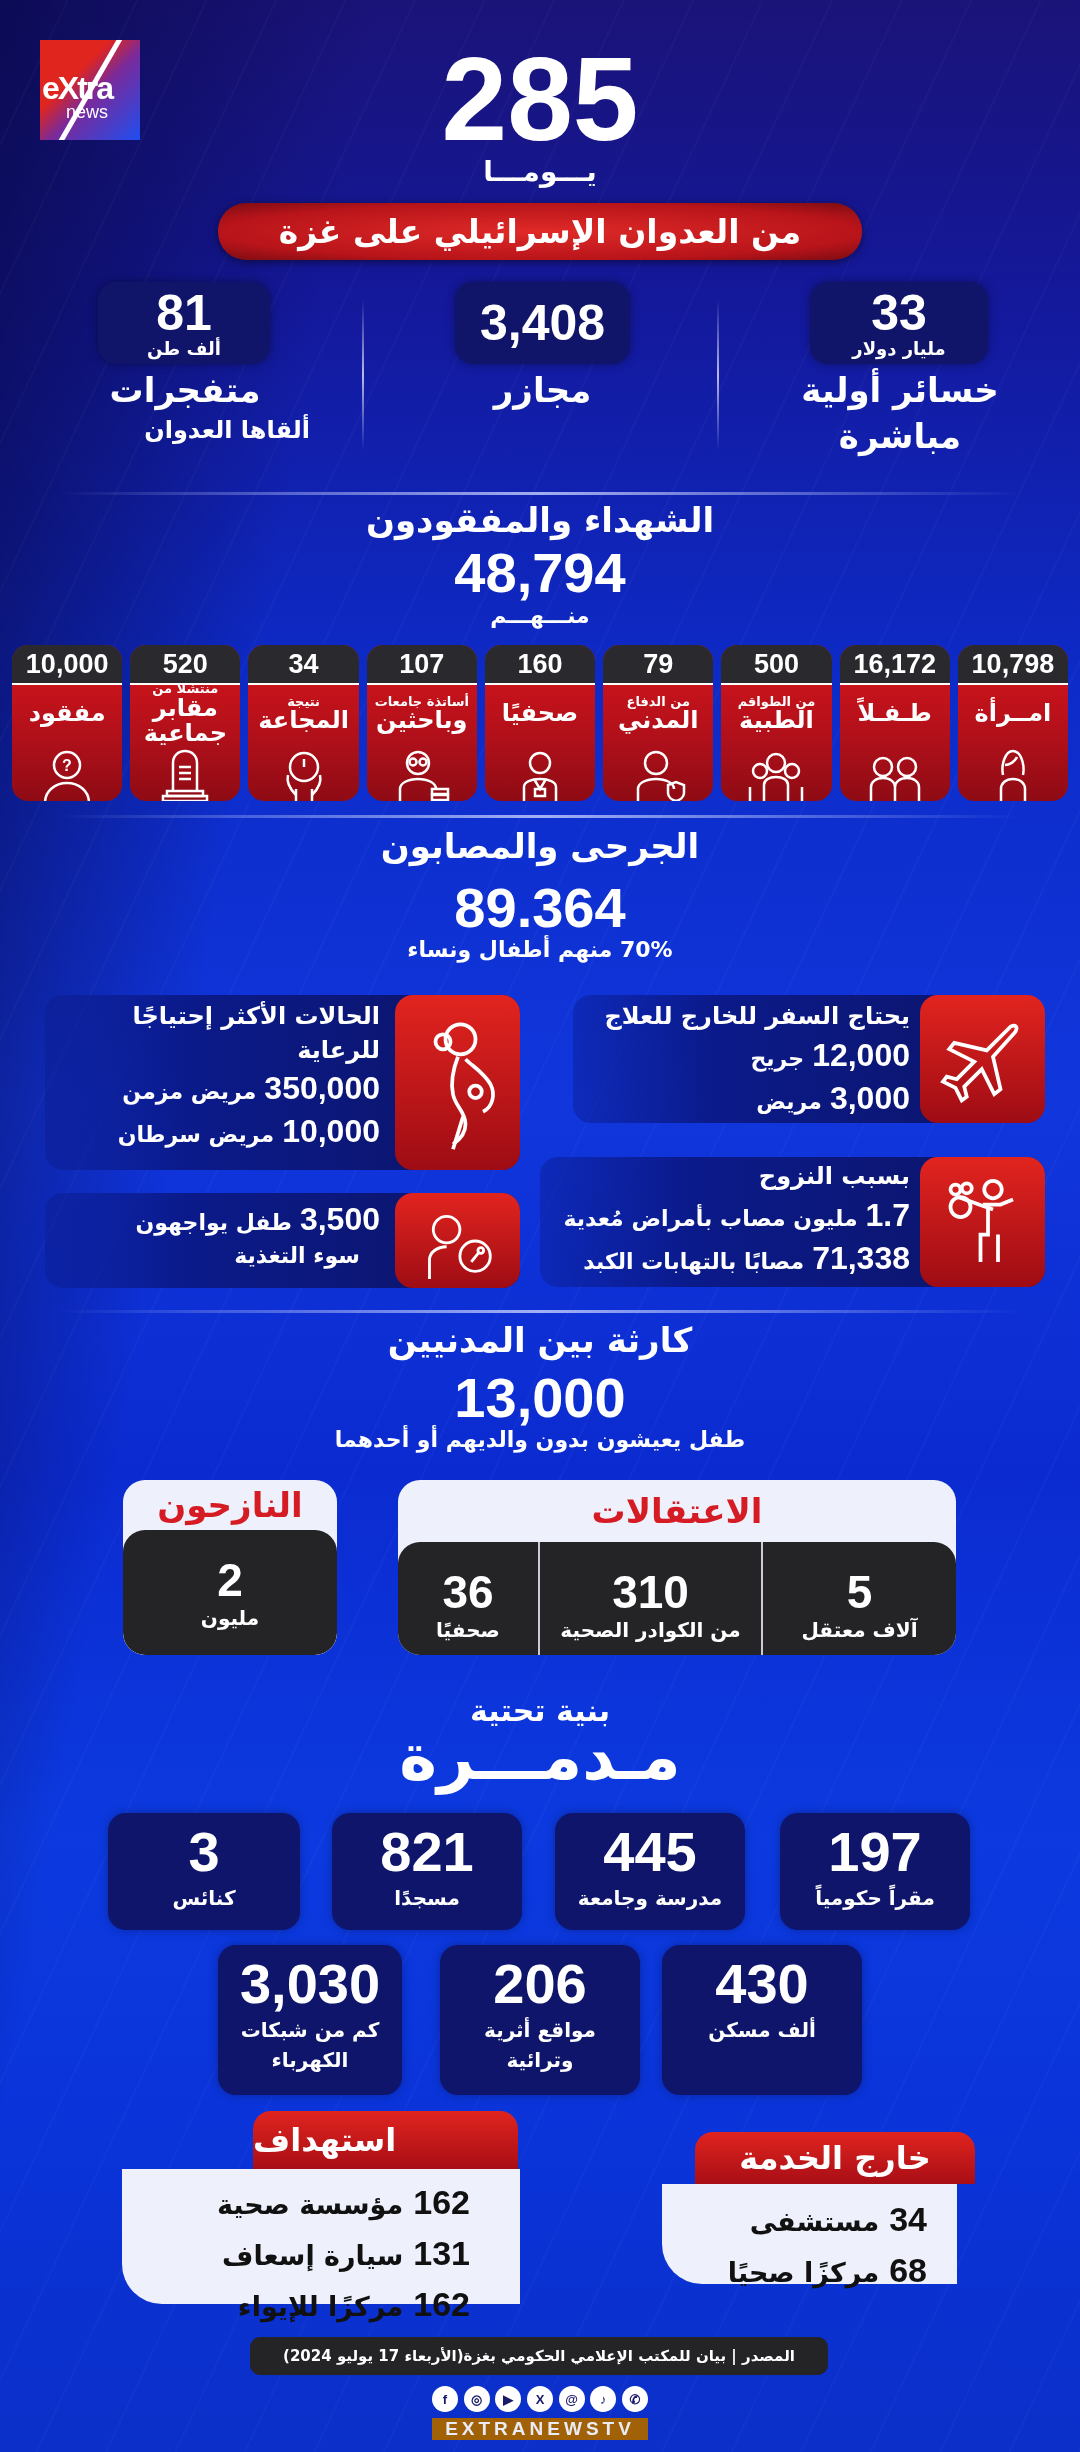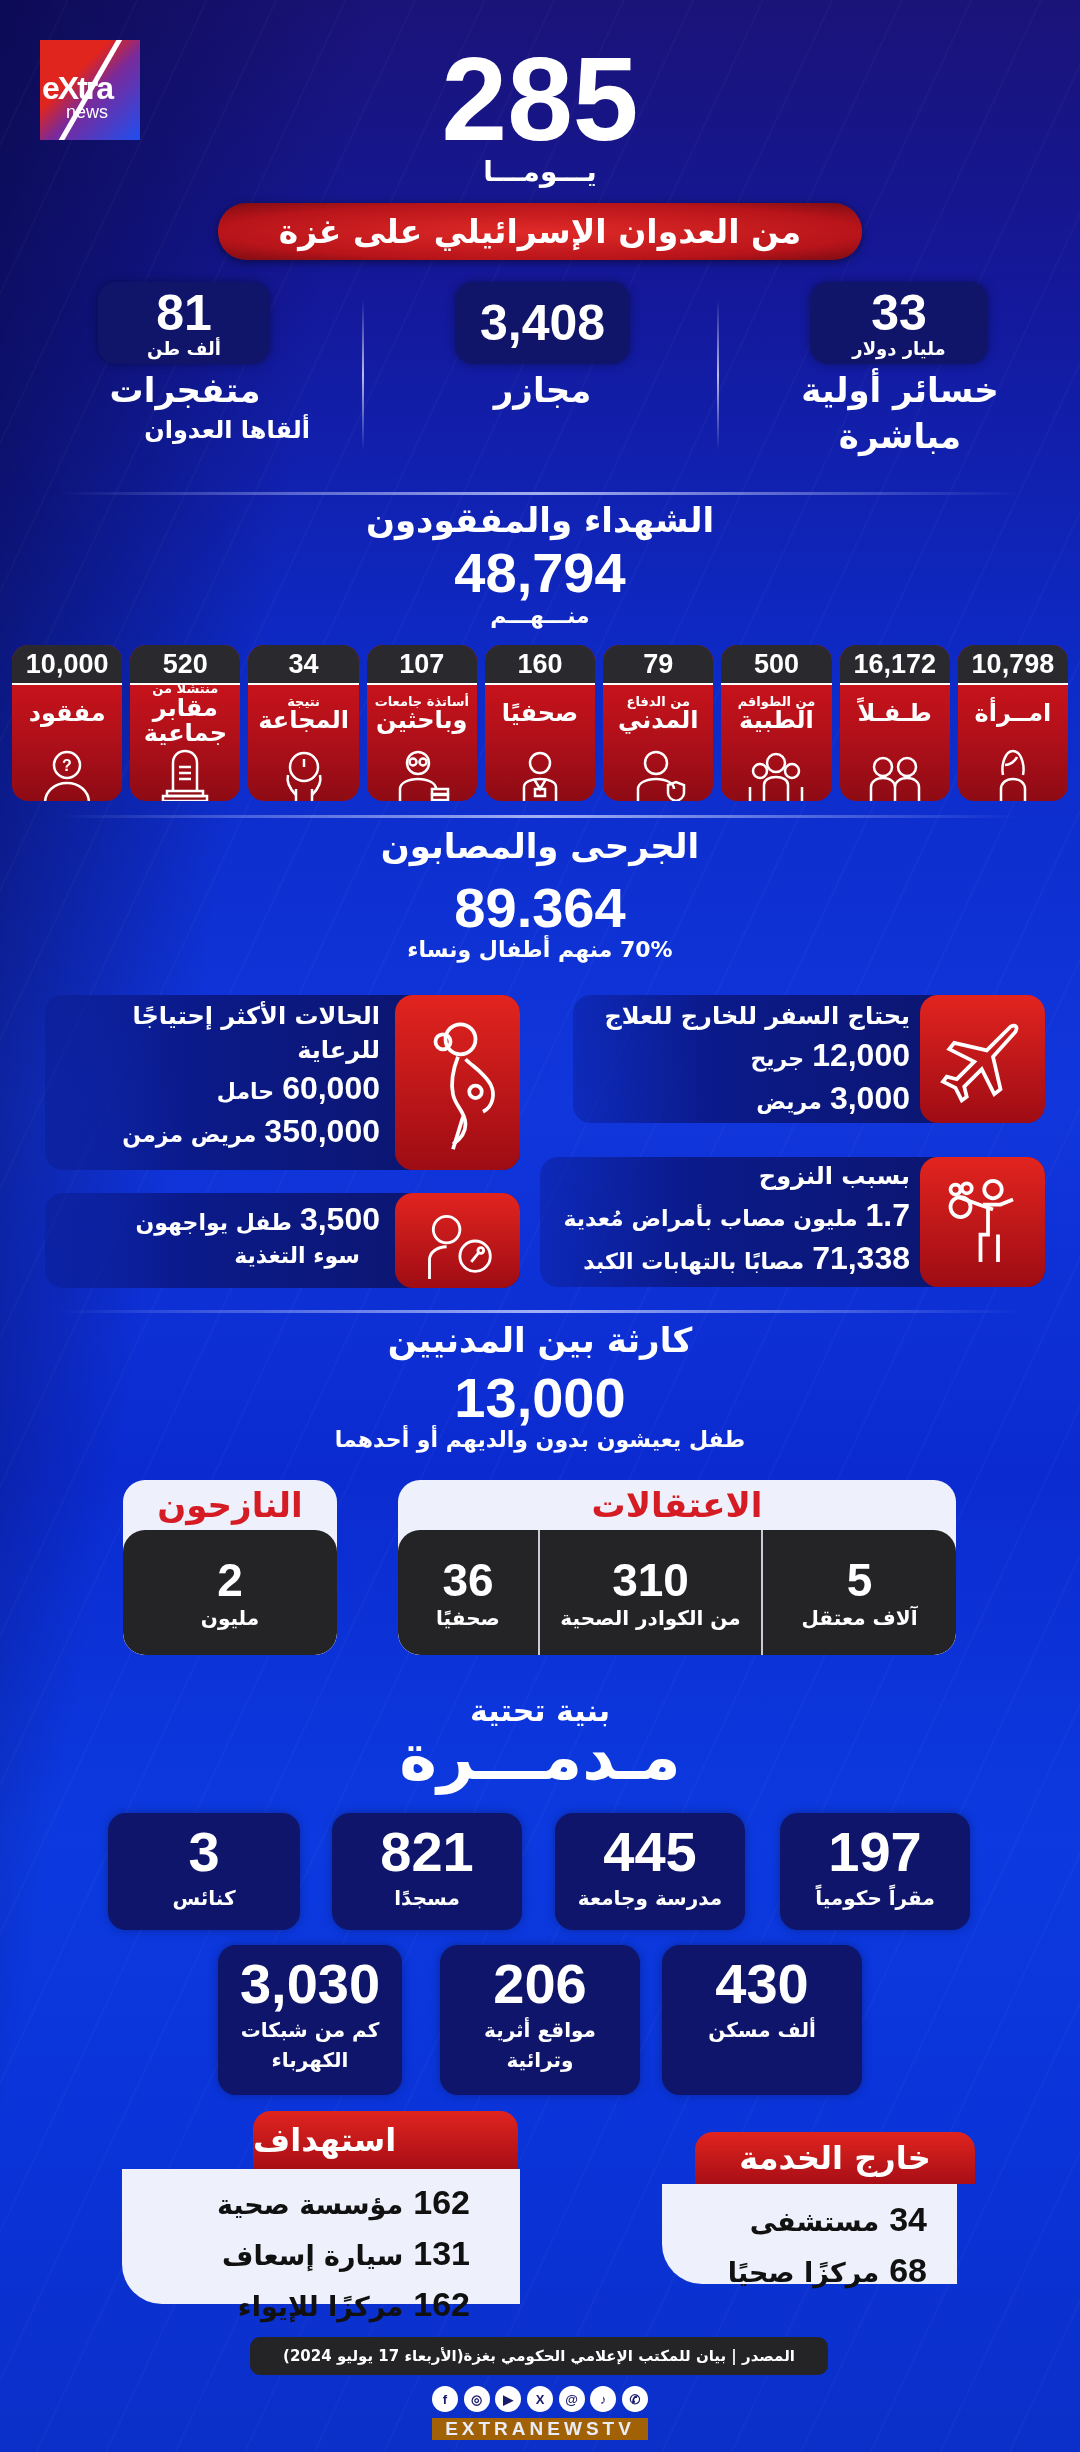--- a/index.html
+++ b/index.html
@@ -48,21 +48,21 @@
 .info{border-radius:18px;background:linear-gradient(270deg,#0c1466 0%,#0b1a8a 70%,rgba(11,26,138,.4) 100%);}
 .info-ico{border-radius:18px;background:linear-gradient(180deg,#e2241f,#9e0c14);display:flex;align-items:center;justify-content:center}
 .info-ico svg{width:80%;height:80%}
 .info-txt{direction:rtl;font-weight:bold}
 .info-txt .h{font-size:24px;line-height:1.4}
 .info-txt .row{font-size:22px;line-height:1.35}
 .info-txt .row b{font-size:32px;font-family:"Liberation Sans",sans-serif;margin-left:8px}
 
 
 .det{left:398px;top:1480px;width:558px;height:175px;border-radius:22px;background:#eef1fb;overflow:hidden}
-.det .hd{height:50px;display:flex;align-items:center;justify-content:center;color:#d51c24;font-size:34px;font-weight:bold;direction:rtl}
+.det .hd{height:62px;display:flex;align-items:center;justify-content:center;color:#d51c24;font-size:34px;font-weight:bold;direction:rtl}
 .det .bd{height:125px;background:#242427;border-radius:22px;display:flex;flex-direction:row-reverse}
 .det .c{display:flex;flex-direction:column;align-items:center;justify-content:center;border-left:2px solid #c9ccd6}
 .det .c:last-child{border-left:none}
 .det .c .n,.disp .n{font-size:46px;font-weight:bold;font-family:"Liberation Sans",sans-serif;line-height:1.1}
 .det .c .u,.disp .u{font-size:20px;font-weight:bold;direction:rtl}
 .disp{left:123px;top:1480px;width:214px;height:175px;border-radius:22px;background:#eef1fb;overflow:hidden}
 .disp .hd{height:50px;display:flex;align-items:center;justify-content:center;color:#d51c24;font-size:34px;font-weight:bold;direction:rtl}
 .disp .bd{height:125px;background:#242427;border-radius:22px;display:flex;flex-direction:column;align-items:center;justify-content:center}
 
 
@@ -303,22 +303,22 @@
       <circle cx="42" cy="20" r="12"></circle>
       <circle cx="28" cy="22" r="6"></circle>
       <path d="M40 34c-4 10-6 20-4 30 2 10 10 14 10 24 0 6-4 12-10 16"></path>
       <path d="M46 36c6 6 14 10 20 20 4 8 2 18-6 22"></path>
       <circle cx="54" cy="62" r="5"></circle>
       <path d="M36 108l8-26"></path>
     </svg>
 </div>
 <div class="abs info-txt" style="left:55px;top:1000px;width:325px">
   <div class="h">الحالات الأكثر إحتياجًا للرعاية</div>
-  <div class="row"><b>60,000</b><span>حامل</span></div>
   <div class="row"><b>350,000</b><span>مريض مزمن</span></div>
+  <div class="row"><b>10,000</b><span>مريض سرطان</span></div>
 </div>
 
 <div class="abs info" style="left:45px;top:1193px;width:475px;height:95px"></div>
 <div class="abs info-ico" style="left:395px;top:1193px;width:125px;height:95px">
   <svg viewBox="0 0 100 80" fill="none" stroke="#fff" stroke-width="3">
       <circle cx="38" cy="28" r="14"></circle>
       <path d="M20 80V60c0-8 8-14 18-14"></path>
       <circle cx="68" cy="56" r="16"></circle>
       <path d="M64 62l8-10"></path>
       <circle cx="74" cy="50" r="3"></circle>

